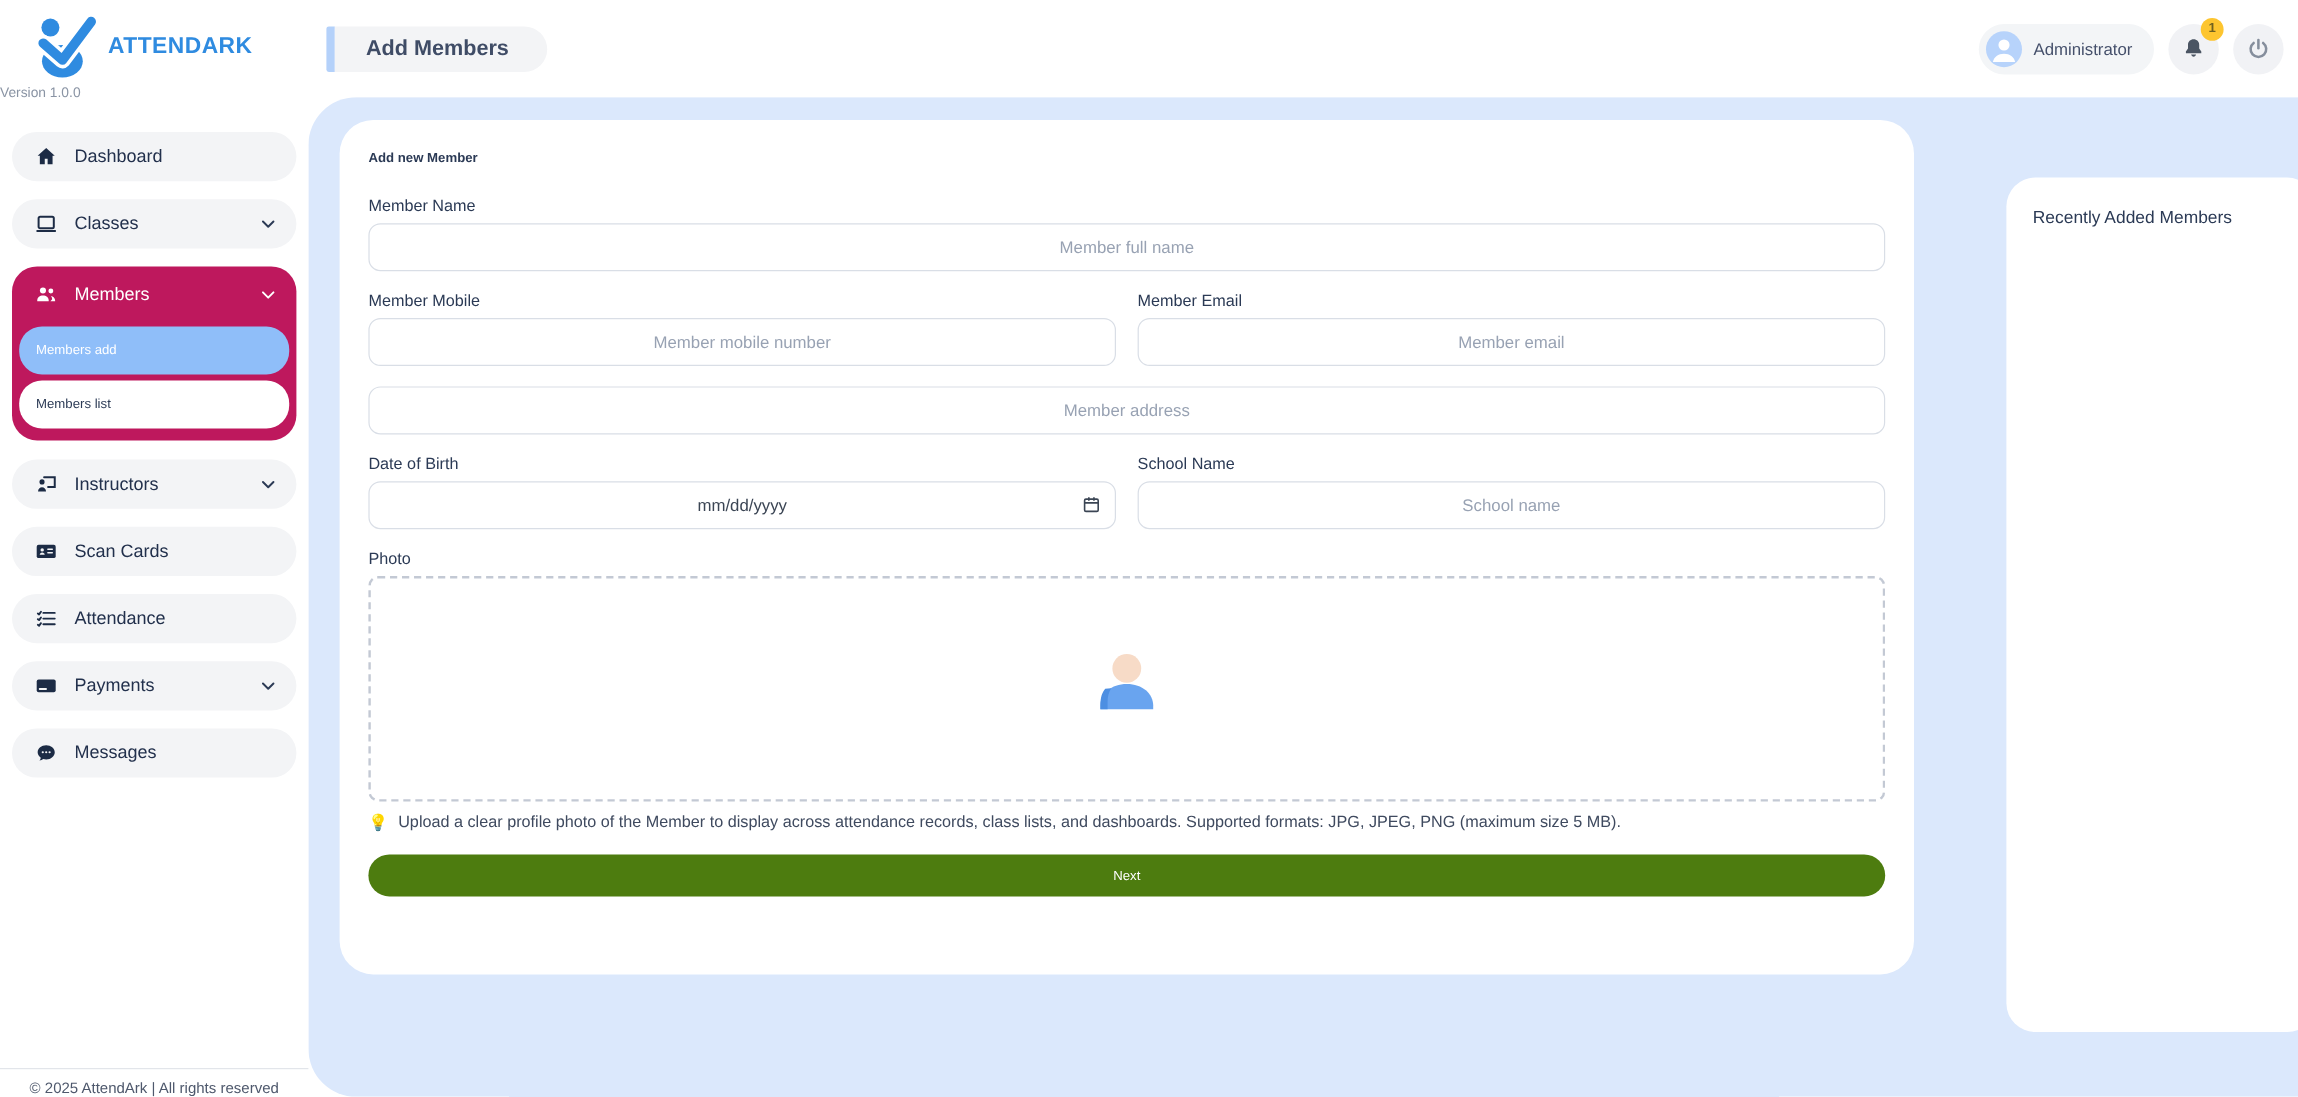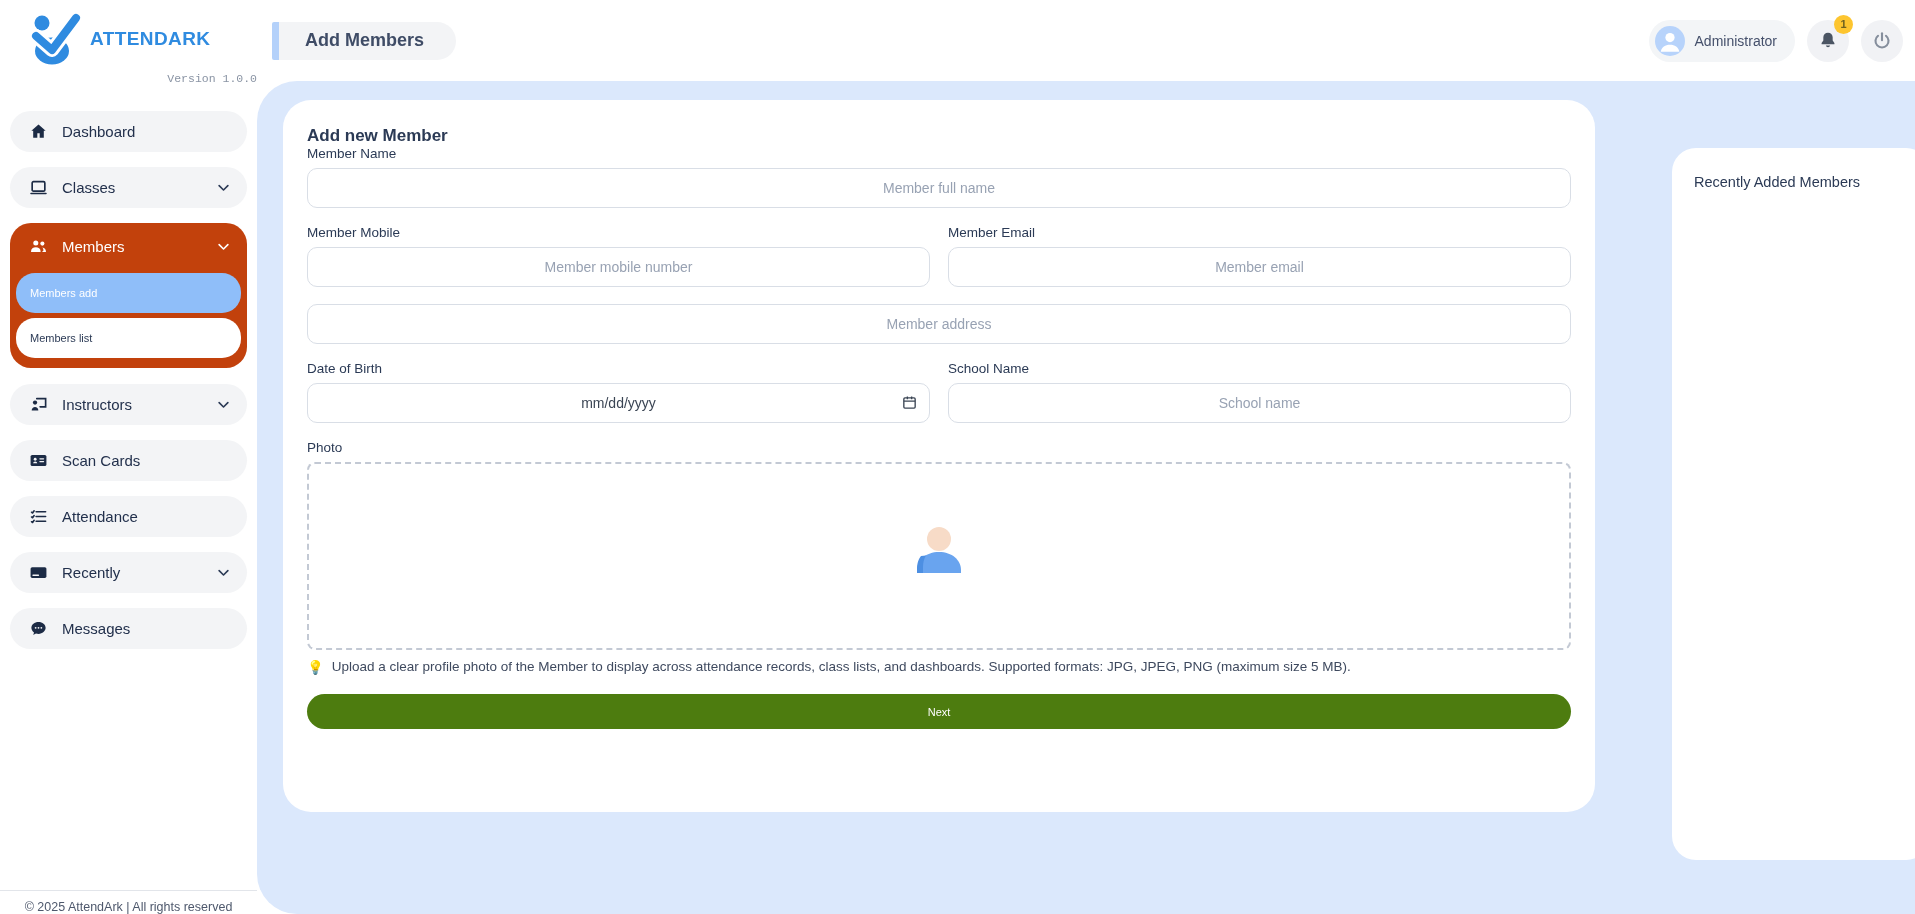--- a/index.html
+++ b/index.html
@@ -7,32 +7,32 @@
   body {
     font-family: "Liberation Sans", sans-serif;
     background:#ffffff; position:relative; overflow:hidden;
     color:#2b3a55;
   }
   
   .sidebar { position:absolute; left:0; top:0; width:257px; height:914px; background:#fff; z-index:3; }
   .logo-row { display:flex; align-items:center; padding:10px 10px 0 26px; }
   .logo-mark { width:58px; height:58px; flex:0 0 auto; }
   .brand-name { font-size:19px; font-weight:700; color:#2f8be0; letter-spacing:.4px; margin-left:6px; }
-  .version { text-align:right; font-size:11.5px; color:#8a94a4; margin-top:4px;font-family:Liberation Mono, monospace; }
+  .version { text-align:left; font-size:11.5px; color:#8a94a4; margin-top:4px; }
   .nav { margin-top:26px; }
   .nav-item {
     display:flex; align-items:center; height:41px; margin:0 10px 15px 10px;
     background:#f3f4f6; border-radius:21px; padding:0 16px 0 19px; cursor:pointer;
   }
   .nav-item .icon, .group-header .icon { width:19px; height:19px; margin-right:14px; display:inline-flex; color:#1c2b45; }
   .nav-item .icon svg, .group-header .icon svg { width:19px; height:19px; }
   .nav-label { font-size:15px; font-weight:500; color:#22304c; }
   .chev { margin-left:auto; display:inline-flex; }
   .chev svg { width:15px; height:15px; }
-  .nav-group { margin:0 10px 16px 10px; background:#c2410c; border-radius:21px; padding-bottom:5px; overflow:hidden; }
+  .nav-group { margin:0 10px 16px 10px; background:#be185d; border-radius:21px; padding-bottom:5px; overflow:hidden; }
   .group-header { display:flex; align-items:center; height:46px; padding:0 16px 0 19px; cursor:pointer; }
   .group-header .icon { color:#ffffff; }
   .group-header .nav-label { color:#ffffff; }
   .sub-item { display:flex; align-items:center; height:40px; margin:0 6px 5px 6px; border-radius:19px; padding:0 14px; font-size:11px; cursor:pointer; }
   .sub-add { background:#8fbef9; color:#ffffff; margin-top:4px; }
   .sub-list { background:#ffffff; color:#2b3a55; }
   .side-footer { position:absolute; bottom:0; left:0; width:257px; border-top:1px solid #e2e5ea; padding:9px 6px 0 6px; }
   .side-footer div { font-size:12.5px; color:#4e586c; text-align:center; white-space:nowrap; }
   
   .topbar { position:absolute; left:257px; right:0; top:0; height:81px; display:flex; align-items:center; background:#fff; z-index:2; }
@@ -44,21 +44,21 @@
   .admin-pill { display:flex; align-items:center; height:42px; background:#f3f5f7; border-radius:21px; padding:0 18px 0 6px; cursor:pointer; }
   .avatar { width:30px; height:30px; border-radius:50%; background:#b7d3fb; overflow:hidden; margin-right:10px; }
   .avatar svg { width:30px; height:30px; }
   .admin-name { font-size:14px; color:#45506b;text-align:right; }
   .round-btn { position:relative; width:42px; height:42px; border-radius:50%; background:#f1f2f5; display:flex; align-items:center; justify-content:center; cursor:pointer; border:none; }
   .round-btn svg { width:22px; height:22px; }
   .badge { position:absolute; top:-5px; right:-4px; width:19px; height:19px; border-radius:50%; background:#fdc52f; color:#6f6120; font-size:11px; font-weight:700; display:flex; align-items:center; justify-content:center; }
   
   .main-bg { position:absolute; left:257px; top:81px; width:1658px; height:833px; background:#dbe8fc; border-radius:40px 0 0 40px; }
   .form-card { position:absolute; left:26px; top:19px; width:1312px; height:712px; background:#fff; border-radius:28px; padding:26px 24px; overflow:hidden; }
-  .card-title { font-size:17px; font-weight:600; color:#2b3a55; }
+  .card-title { font-size:11px; font-weight:600; color:#2b3a55; margin-bottom:26px; }
   .field-group { margin-bottom:17px; }
   .field-label { display:block; font-size:13.5px; color:#2b3a55; margin-bottom:7px; }
   .text-input { width:100%; height:40px; border:1px solid #d9dee6; border-radius:10px; padding:0 14px; font-size:14px; color:#2b3a55; background:#fff; outline:none; font-family:"Liberation Sans", sans-serif;text-align:center; }
   .text-input::placeholder { color:#98a2b3; }
   .two-col { display:grid; grid-template-columns:1fr 1fr; gap:18px; }
   .input-wrap { position:relative; }
   .dob::placeholder { color:#3b4554; }
   .cal-icon { position:absolute; right:12px; top:11px; display:inline-flex; }
   .cal-icon svg { width:17px; height:17px; }
   .photo-box { border:2px dashed #c3c9d4; border-radius:8px; height:188px; display:flex; align-items:center; justify-content:center; }
@@ -171,21 +171,21 @@
       <span class="nav-label">Attendance</span>
     </div>
 
     <div class="nav-item">
       <span class="icon">
         <svg viewBox="0 0 24 24">
             <rect x="2" y="5.4" width="20" height="13.4" rx="2" fill="currentColor"></rect>
             <rect x="4.2" y="14.4" width="8.6" height="1.9" rx="0.95" fill="#f3f4f6"></rect>
           </svg>
       </span>
-      <span class="nav-label">Recently</span>
+      <span class="nav-label">Payments</span>
       <span class="chev">
         <svg viewBox="0 0 24 24" fill="none" stroke="#2b3a55" stroke-width="2.6" stroke-linecap="round" stroke-linejoin="round">
             <path d="M5 9l7 7 7-7"></path>
           </svg>
       </span>
     </div>
 
     <div class="nav-item">
       <span class="icon">
         <svg viewBox="0 0 24 24">

